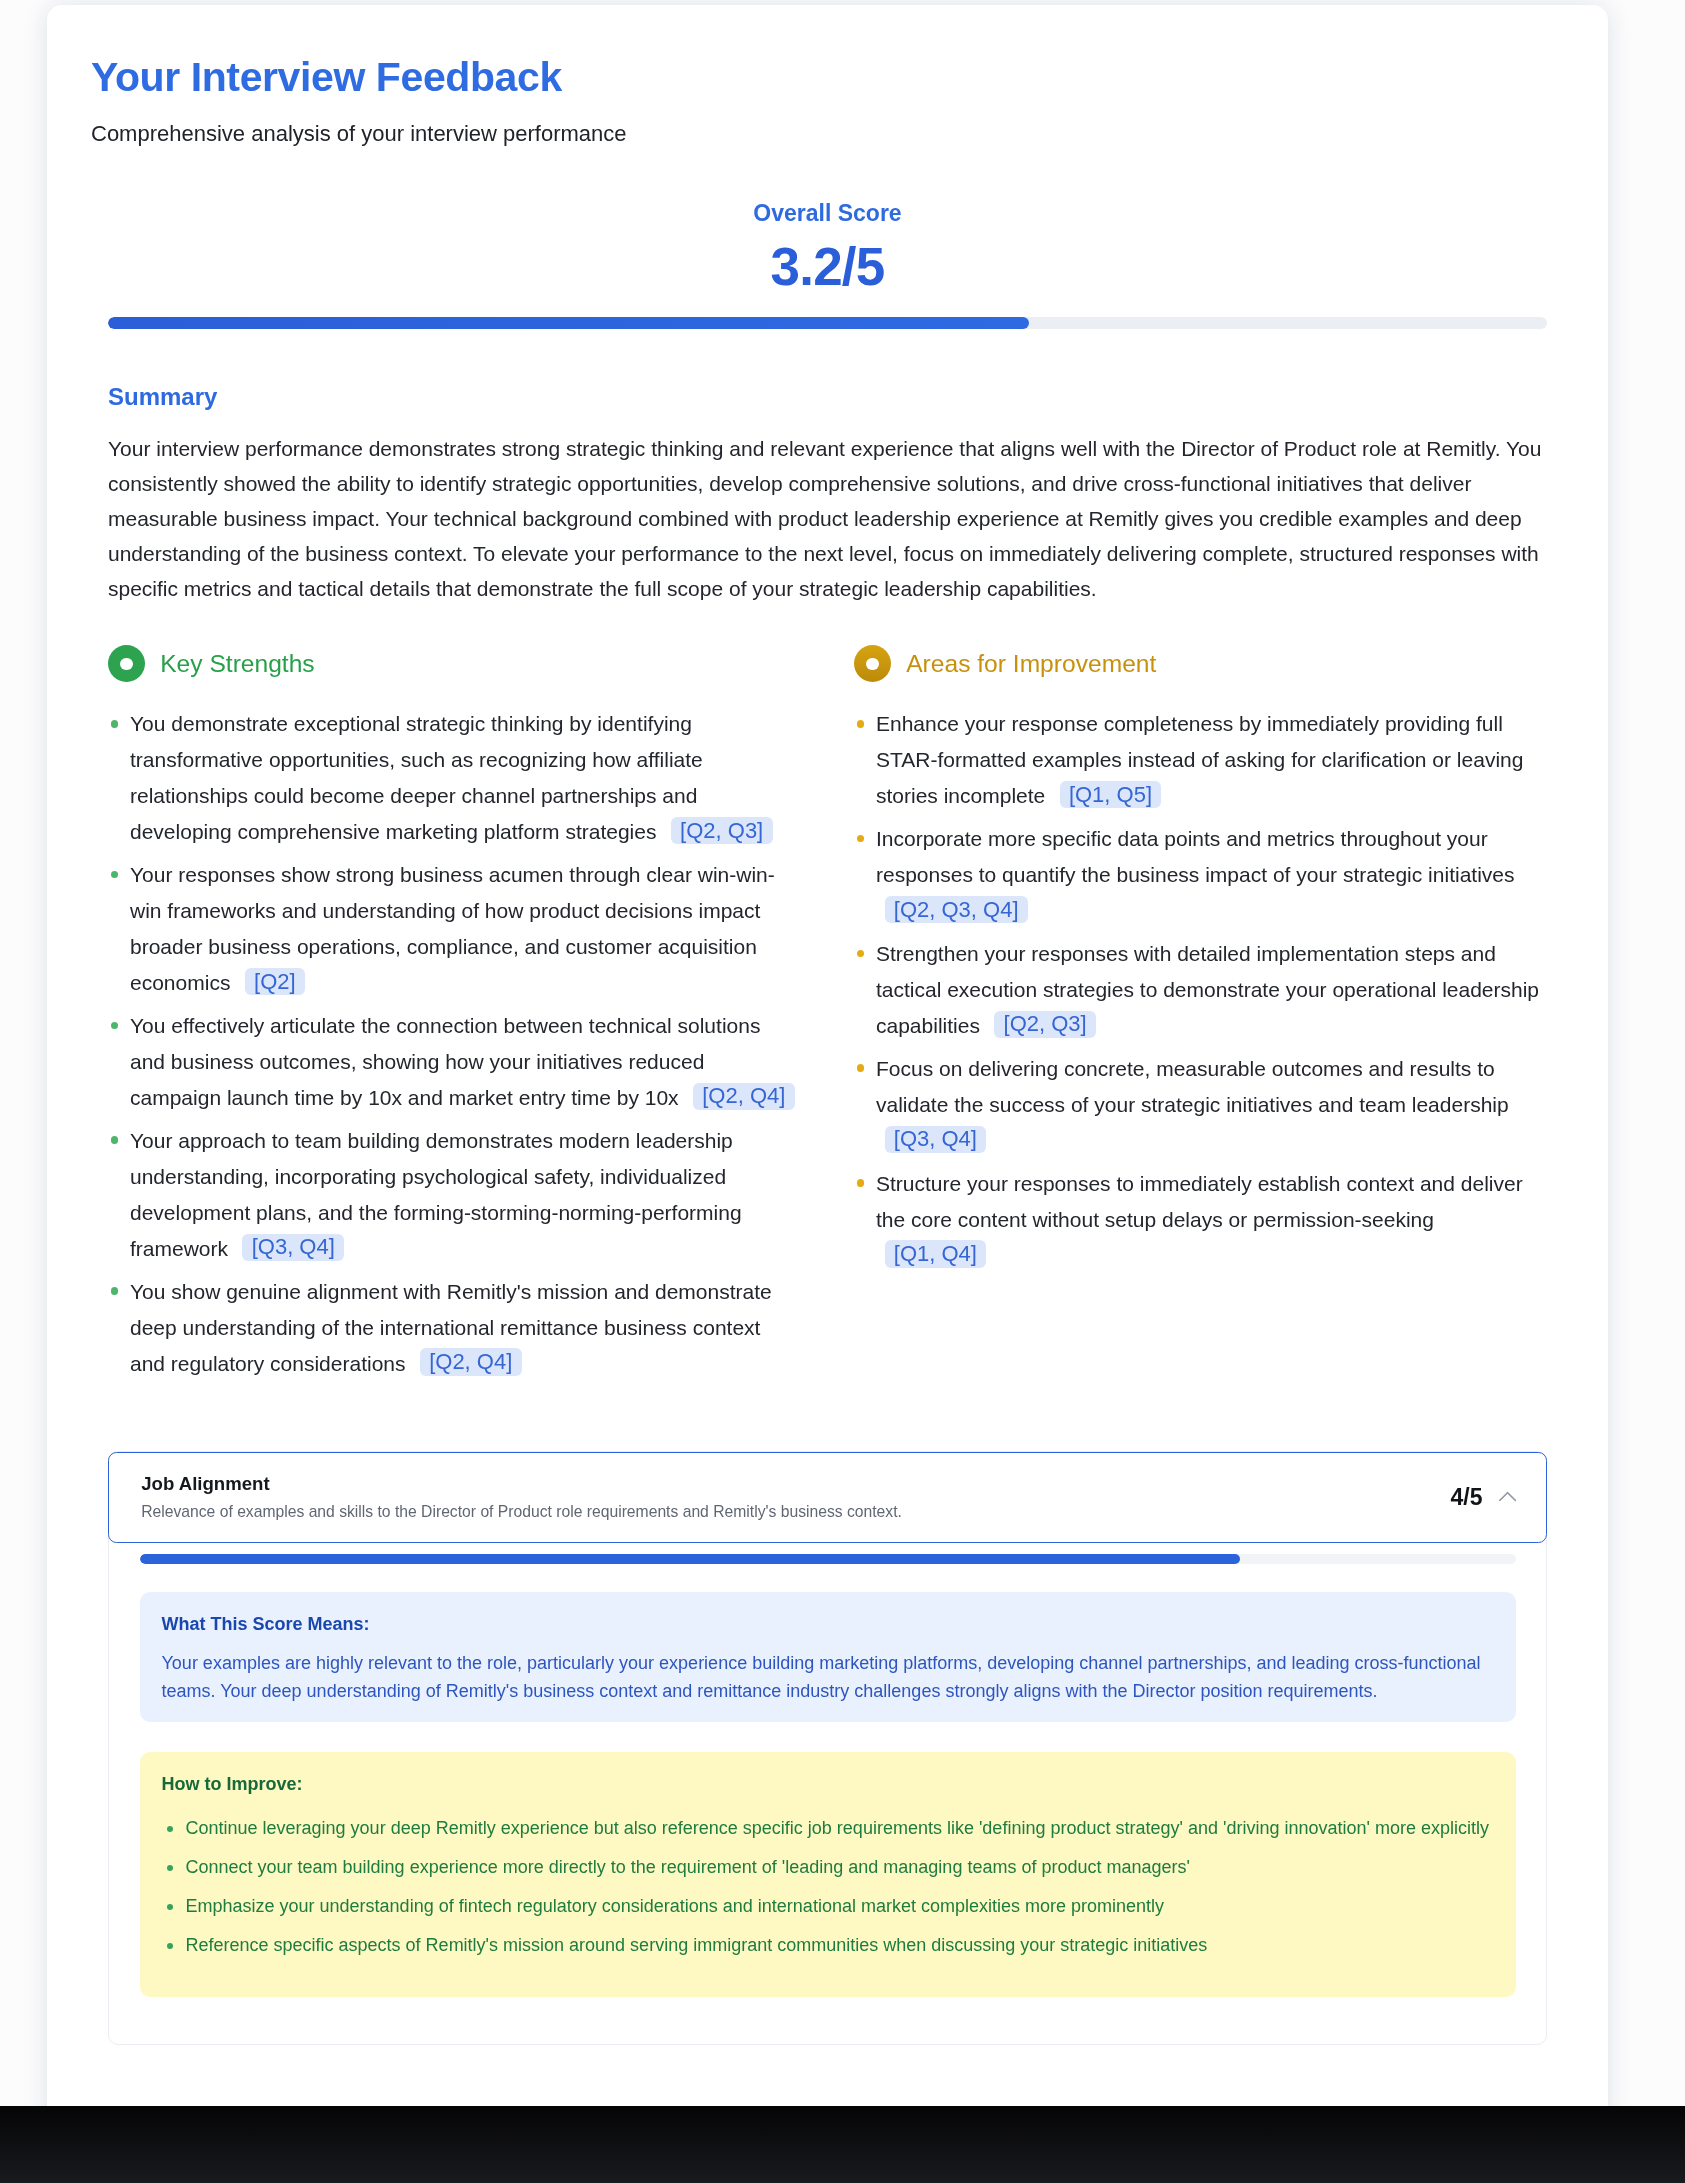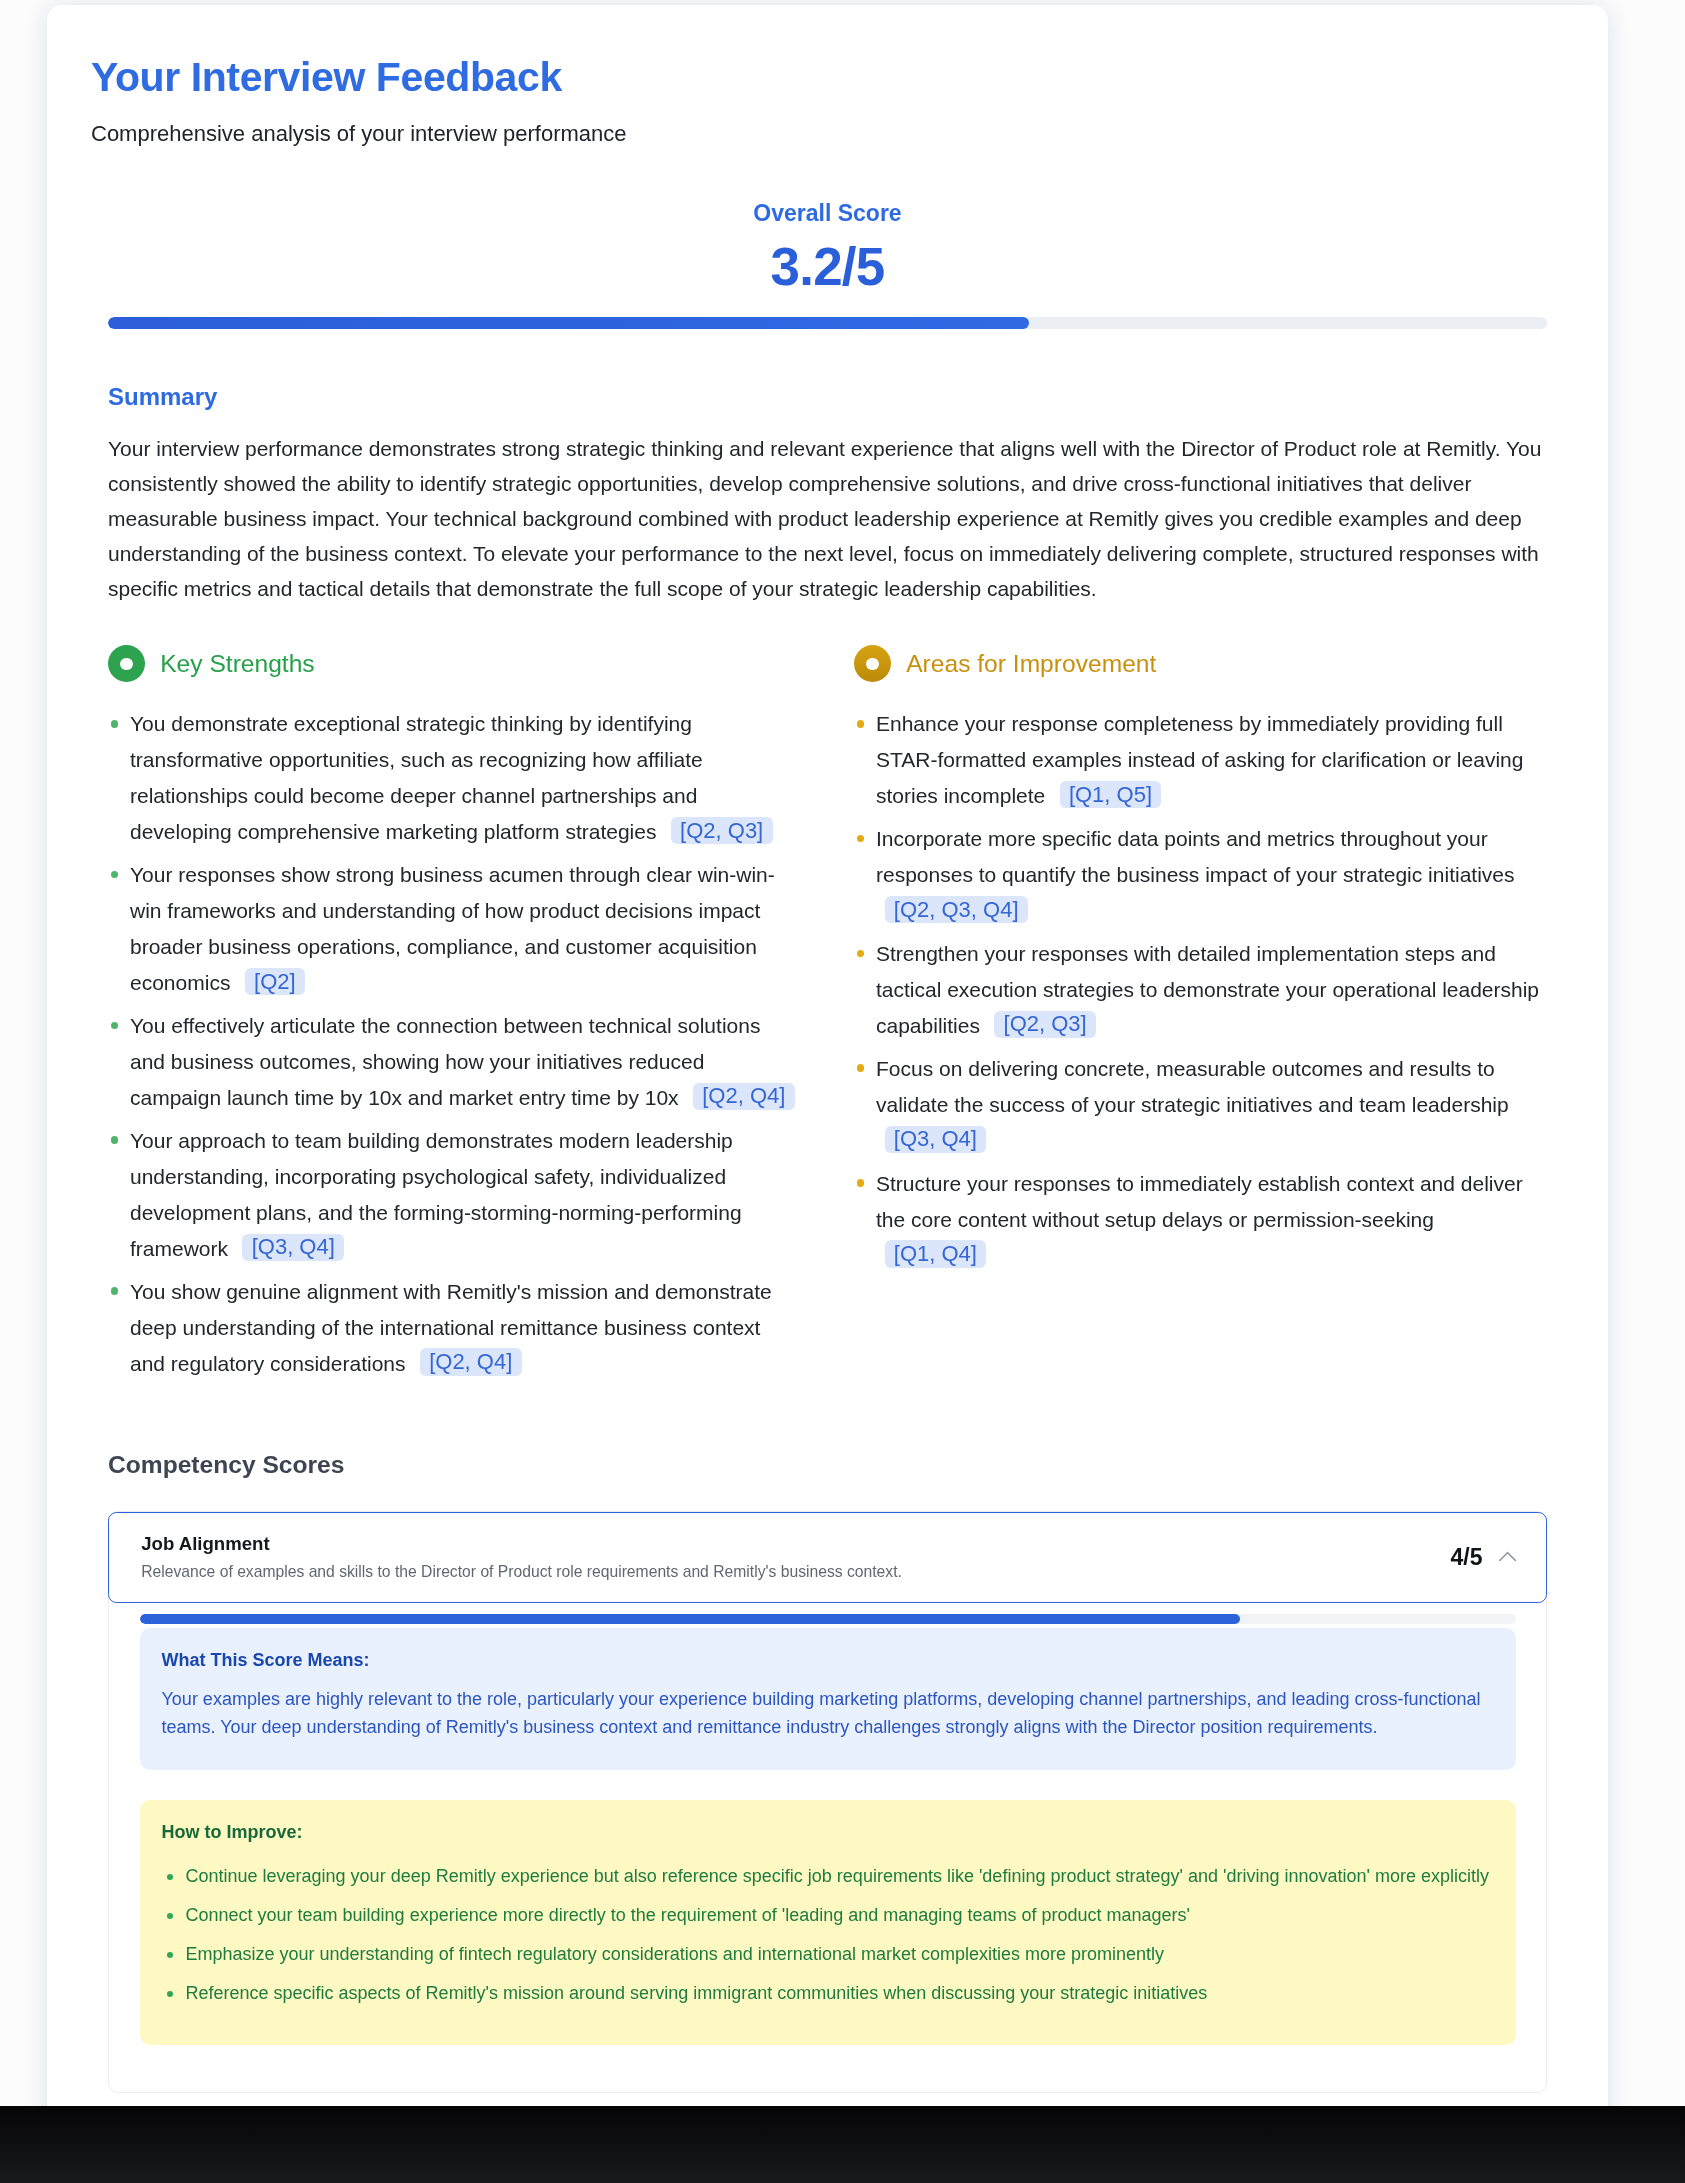--- a/index.html
+++ b/index.html
@@ -62,21 +62,21 @@
   .job-desc { margin-top:8.5px; font-size:15.7px; color:#606773; }
   .job-right { display:flex; align-items:center; gap:18.6px; padding-left:25.4px; }
   .job-score { font-size:23px; font-weight:bold; color:#101317; white-space:nowrap; }
   .chev { width:12.7px; height:12.7px; border-top:2.5px solid #9199a4; border-right:2.5px solid #9199a4;
           transform:rotate(-45deg); margin-top:6.8px; border-radius:0.8px; }
 
   .panel-body { padding:6.8px 30.5px 47px; }
   .track2 { margin-top:5.1px; height:10.2px; border-radius:5.1px; background:#f1f3f6; overflow:hidden; }
   .track2 .fill { height:100%; border-radius:5.1px; background:#2c63da; }
 
-  .meaning { margin-top:4px; background:#e9f1fe; border-radius:10.2px; padding:22px 22px 29px; }
+  .meaning { margin-top:28px; background:#e9f1fe; border-radius:10.2px; padding:22px 22px 17px; }
   .meaning h3 { font-size:18px; font-weight:bold; color:#1a47ad; }
   .meaning p { margin-top:13.6px; font-size:18px; line-height:28px; color:#2d55bf; }
 
   .improve { margin-top:30.5px; background:#fef9c3; border-radius:10.2px; padding:22px 22px 25.4px; }
   .improve h3 { font-size:18px; font-weight:bold; color:#17693a; }
   .improve ul { margin-top:20.3px; list-style:none; }
   .improve li { position:relative; padding-left:24px; font-size:18px; line-height:27px; color:#1e7c40; margin-bottom:12px; }
   .improve li::before { content:''; position:absolute; left:5.1px; top:10.2px; width:6.8px; height:6.8px; border-radius:50%; background:#35a35a; }
 
   #bottom-bar { position:absolute; left:0; top:2106px; width:1685px; height:77px;
@@ -161,21 +161,20 @@
           </li>
           <li>
             <span>Structure your responses to immediately establish context and deliver the core content without setup delays or permission-seeking</span>
             <span class="chip">[Q1, Q4]</span>
           </li>
         </ul>
       </div>
     </div>
 
     <div class="competency">
-      <div class="h-dark">Competency Scores</div>
 
       <div class="panel">
         <div class="jobcard">
           <div>
             <div class="job-title">Job Alignment</div>
             <div class="job-desc">Relevance of examples and skills to the Director of Product role requirements and Remitly's business context.</div>
           </div>
           <div class="job-right">
             <div class="job-score">4/5</div>
             <div class="chev"></div>

